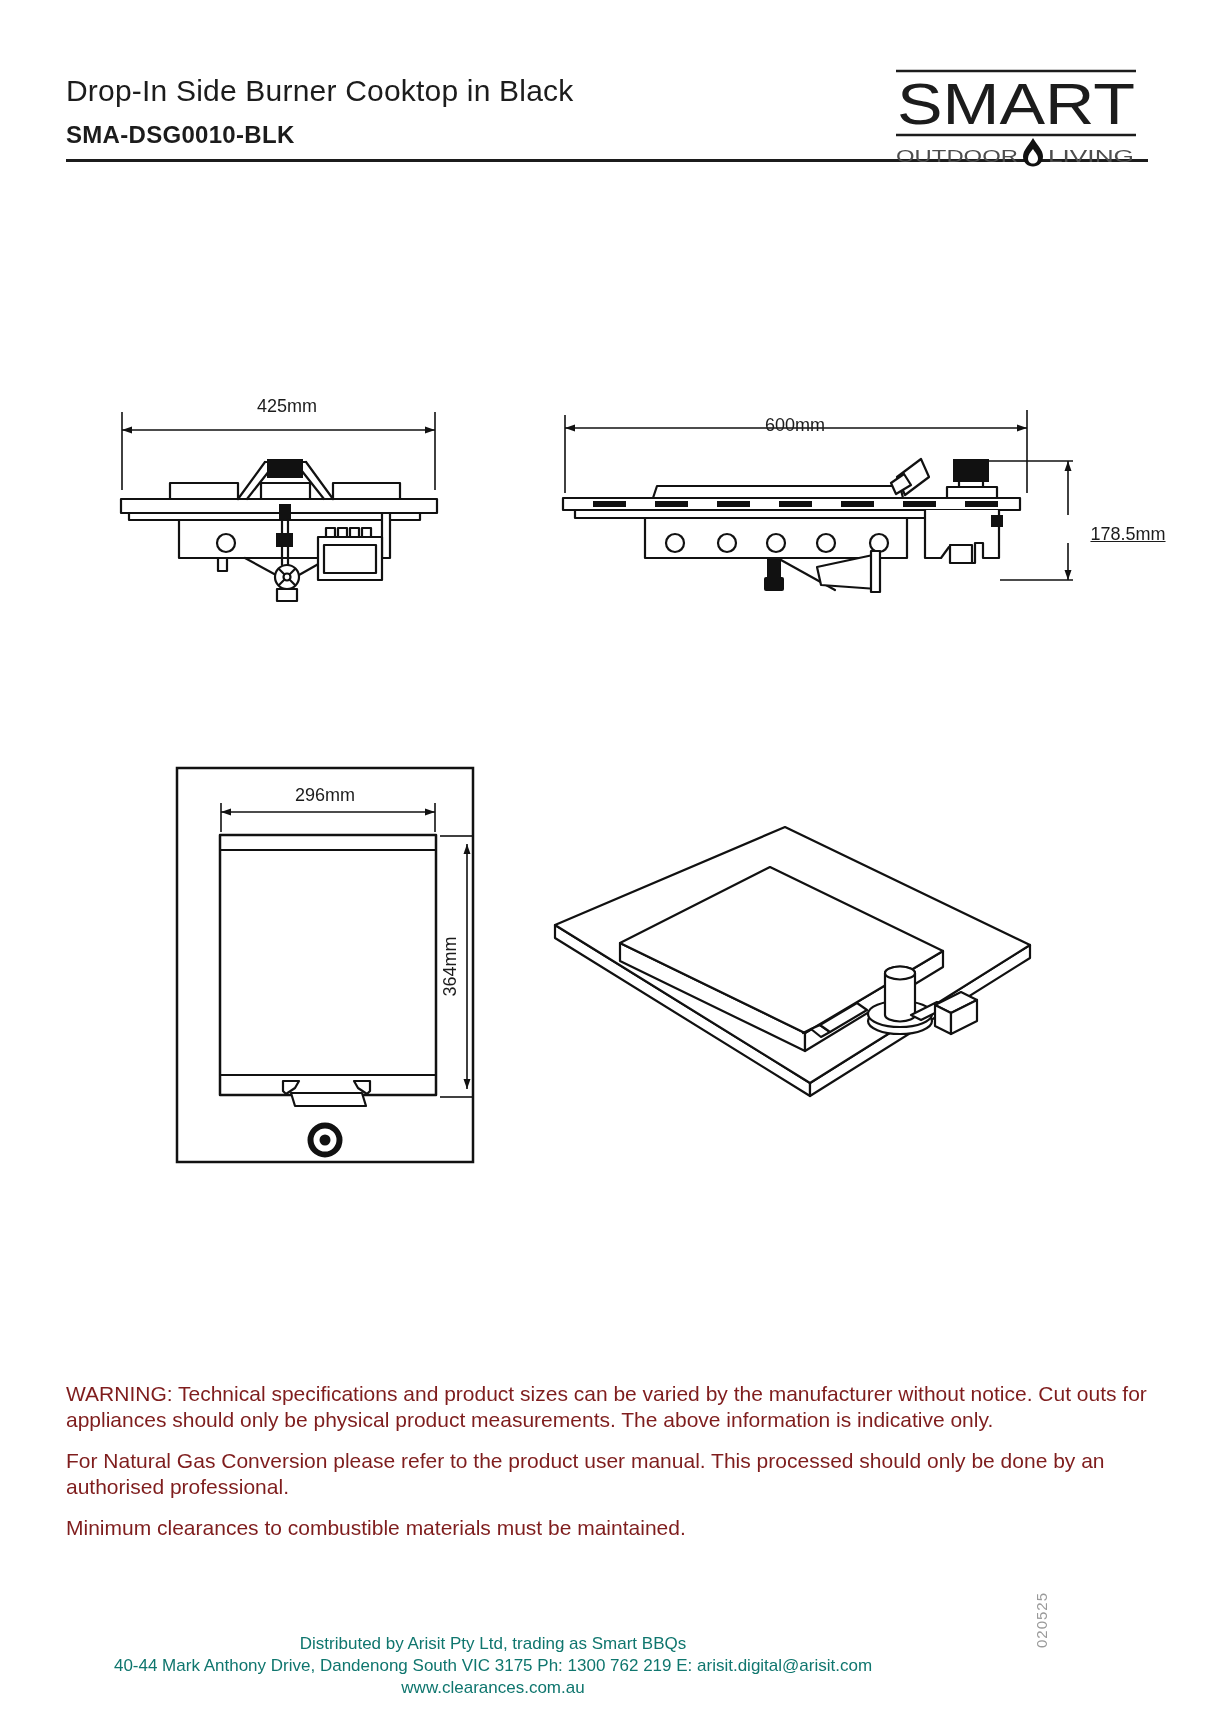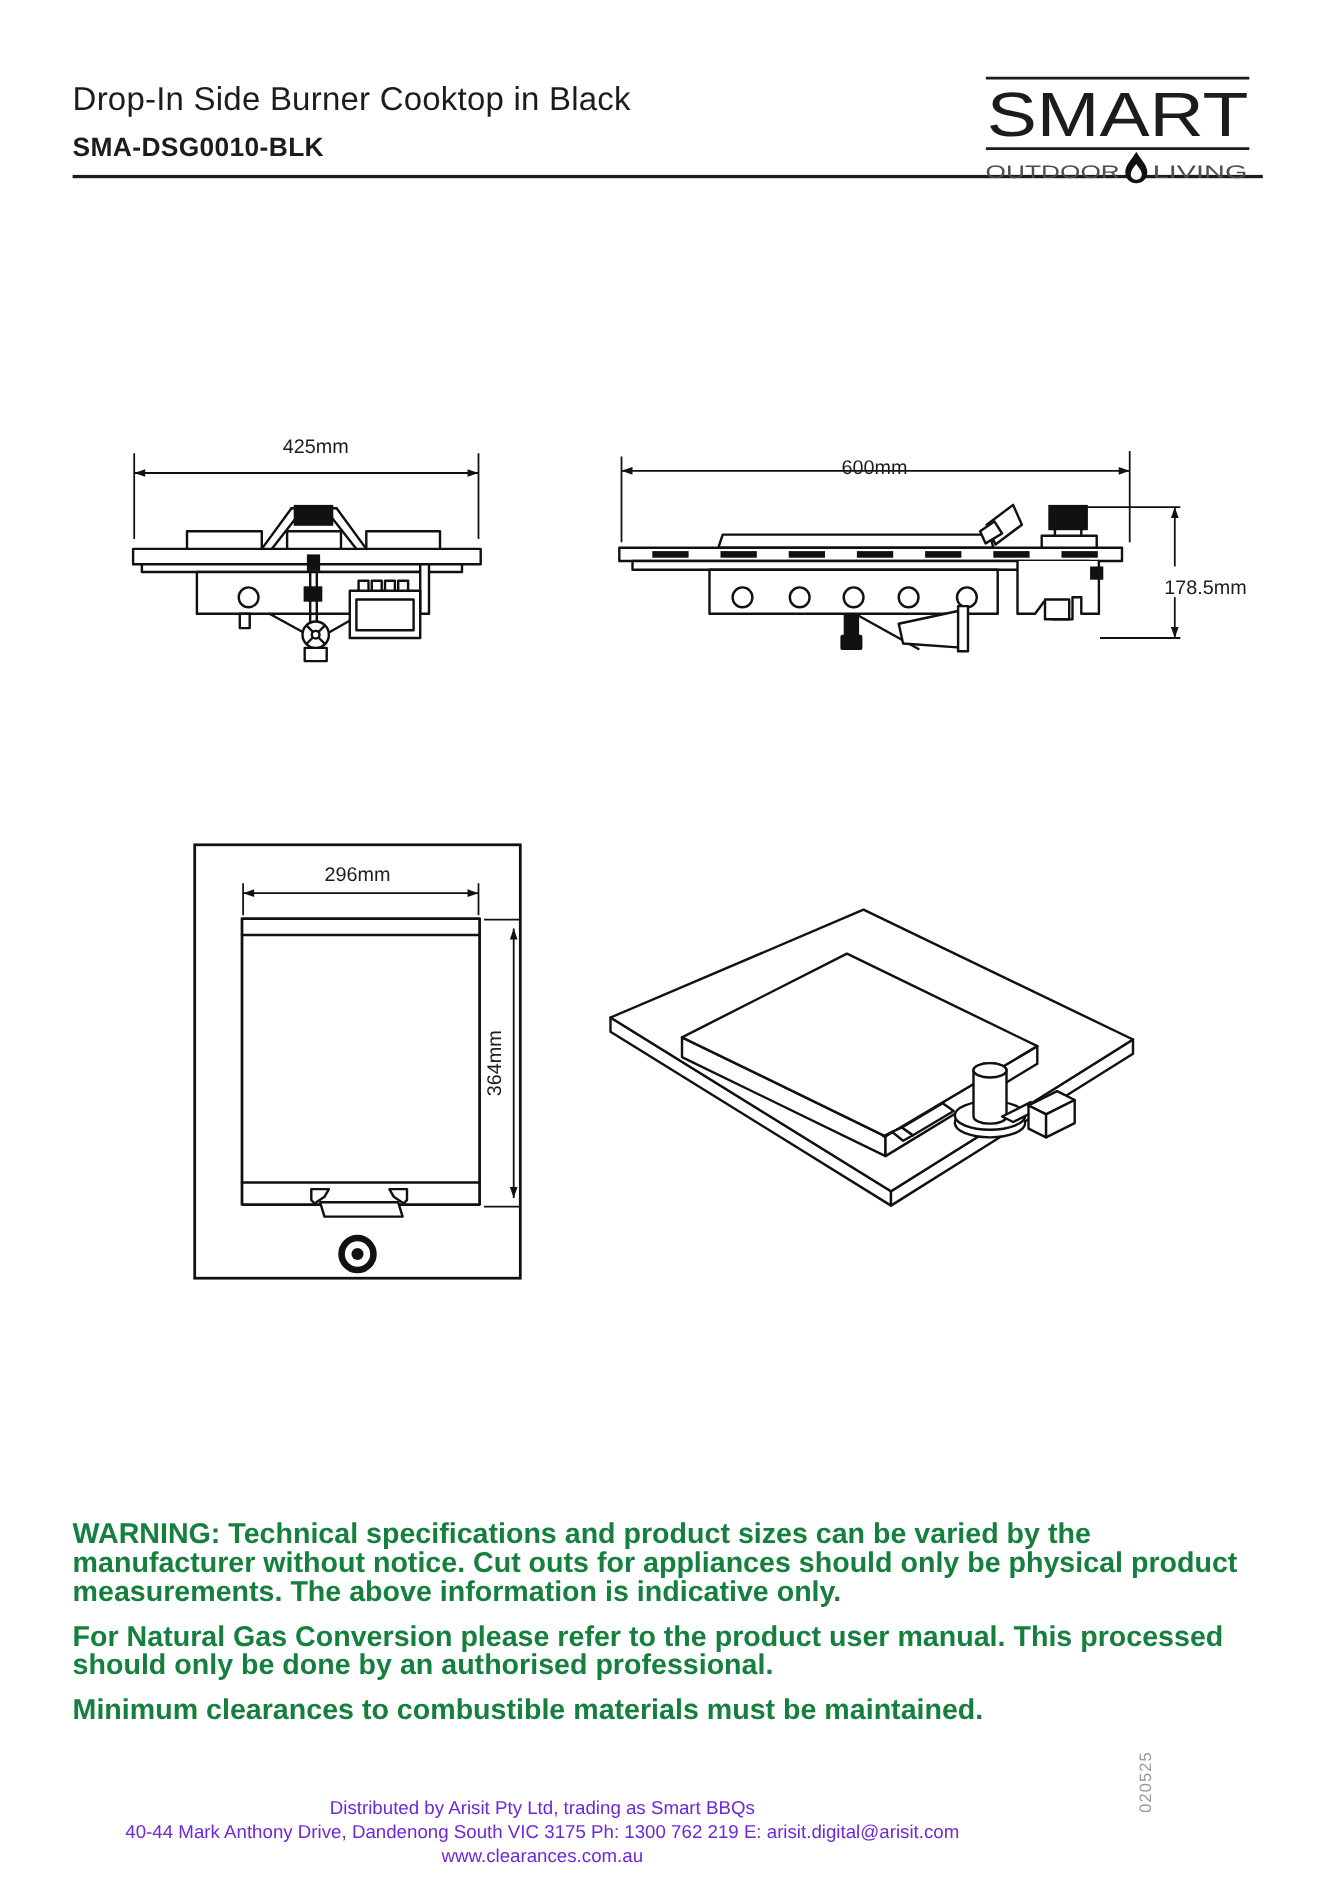--- a/index.html
+++ b/index.html
@@ -10,22 +10,22 @@
   .model{left:66px;top:121px;font-size:24px;font-weight:700;letter-spacing:.3px;}
   .divider{left:66px;top:159px;width:1082px;height:3px;background:#1c1c1c;}
   .dim-label{font-size:18px;color:#1c1c1c;text-align:center;width:100px;white-space:nowrap;}
   .rot{transform:rotate(-90deg);transform-origin:center center;}
   svg{display:block;}
   .ln{stroke:#111;stroke-width:2.2;fill:none;stroke-linecap:round;stroke-linejoin:round;}
   .lnthin{stroke:#111;stroke-width:1.6;fill:none;}
   .fillb{fill:#111;stroke:none;}
   .fw{fill:#fff;stroke:#111;stroke-width:2.2;stroke-linejoin:round;}
   .notes{left:66px;top:1381px;width:1084px;}
-  .notes p{margin:0 0 15px 0;font-size:26px;line-height:26px;color:#15803d;font-weight:bold;}
-  .footer{left:0;top:1633px;width:986px;text-align:center;font-size:17px;line-height:22px;color:#6d28d9;}
+  .notes p{margin:0 0 15px 0;font-size:21px;line-height:26px;color:#7f1d1d;}
+  .footer{left:0;top:1633px;width:986px;text-align:center;font-size:17px;line-height:22px;color:#0f766e;}
   .footer div{margin:0;}
   .doccode{left:1006px;top:1612px;width:70px;height:16px;font-size:15px;color:#9a9a9a;
            letter-spacing:1px;text-align:center;transform:rotate(-90deg);transform-origin:center center;}
 </style>
 </head>
 <body>
 
 <div id="page">
 
   <div class="abs title">Drop-In Side Burner Cooktop in Black</div>
@@ -132,21 +132,21 @@
       <rect class="fillb" x="259" y="182" width="20" height="14" rx="2"></rect>
       <line x1="276" y1="165" x2="330" y2="195"></line>
       <polygon points="312,172 368,160 372,194 316,190" fill="#fff"></polygon>
       <rect x="366" y="156" width="9" height="41" fill="#fff"></rect>
       <path d="M420,115 V163 H436 L444,152 H452 V168 H470 V148 H478 V163 H494 V115" fill="#fff"></path>
       <rect x="445" y="150" width="22" height="18" fill="#fff"></rect>
       <rect class="fillb" x="486" y="120" width="12" height="12"></rect>
     </g>
   </svg>
   <span class="abs dim-label" style="left:745px;top:415px;">600mm</span>
-  <span class="abs dim-label" style="left:1046px;top:524px;">178.5mm</span>
+  <span class="abs dim-label" style="left:1078px;top:524px;text-decoration:underline;">178.5mm</span>
 
   <svg class="abs" style="left:170px;top:760px;" width="310" height="410" viewBox="0 0 310 410">
     <rect x="7" y="8" width="296" height="394" fill="#fff" stroke="#111" stroke-width="2.5"></rect>
     <g class="lnthin">
       <line x1="51" y1="43" x2="51" y2="72"></line>
       <line x1="265" y1="43" x2="265" y2="72"></line>
       <line x1="51" y1="52" x2="265" y2="52"></line>
       <polygon class="fillb" points="51,52 61,48.5 61,55.5"></polygon>
       <polygon class="fillb" points="265,52 255,48.5 255,55.5"></polygon>
       <line x1="270" y1="76" x2="302" y2="76"></line>

